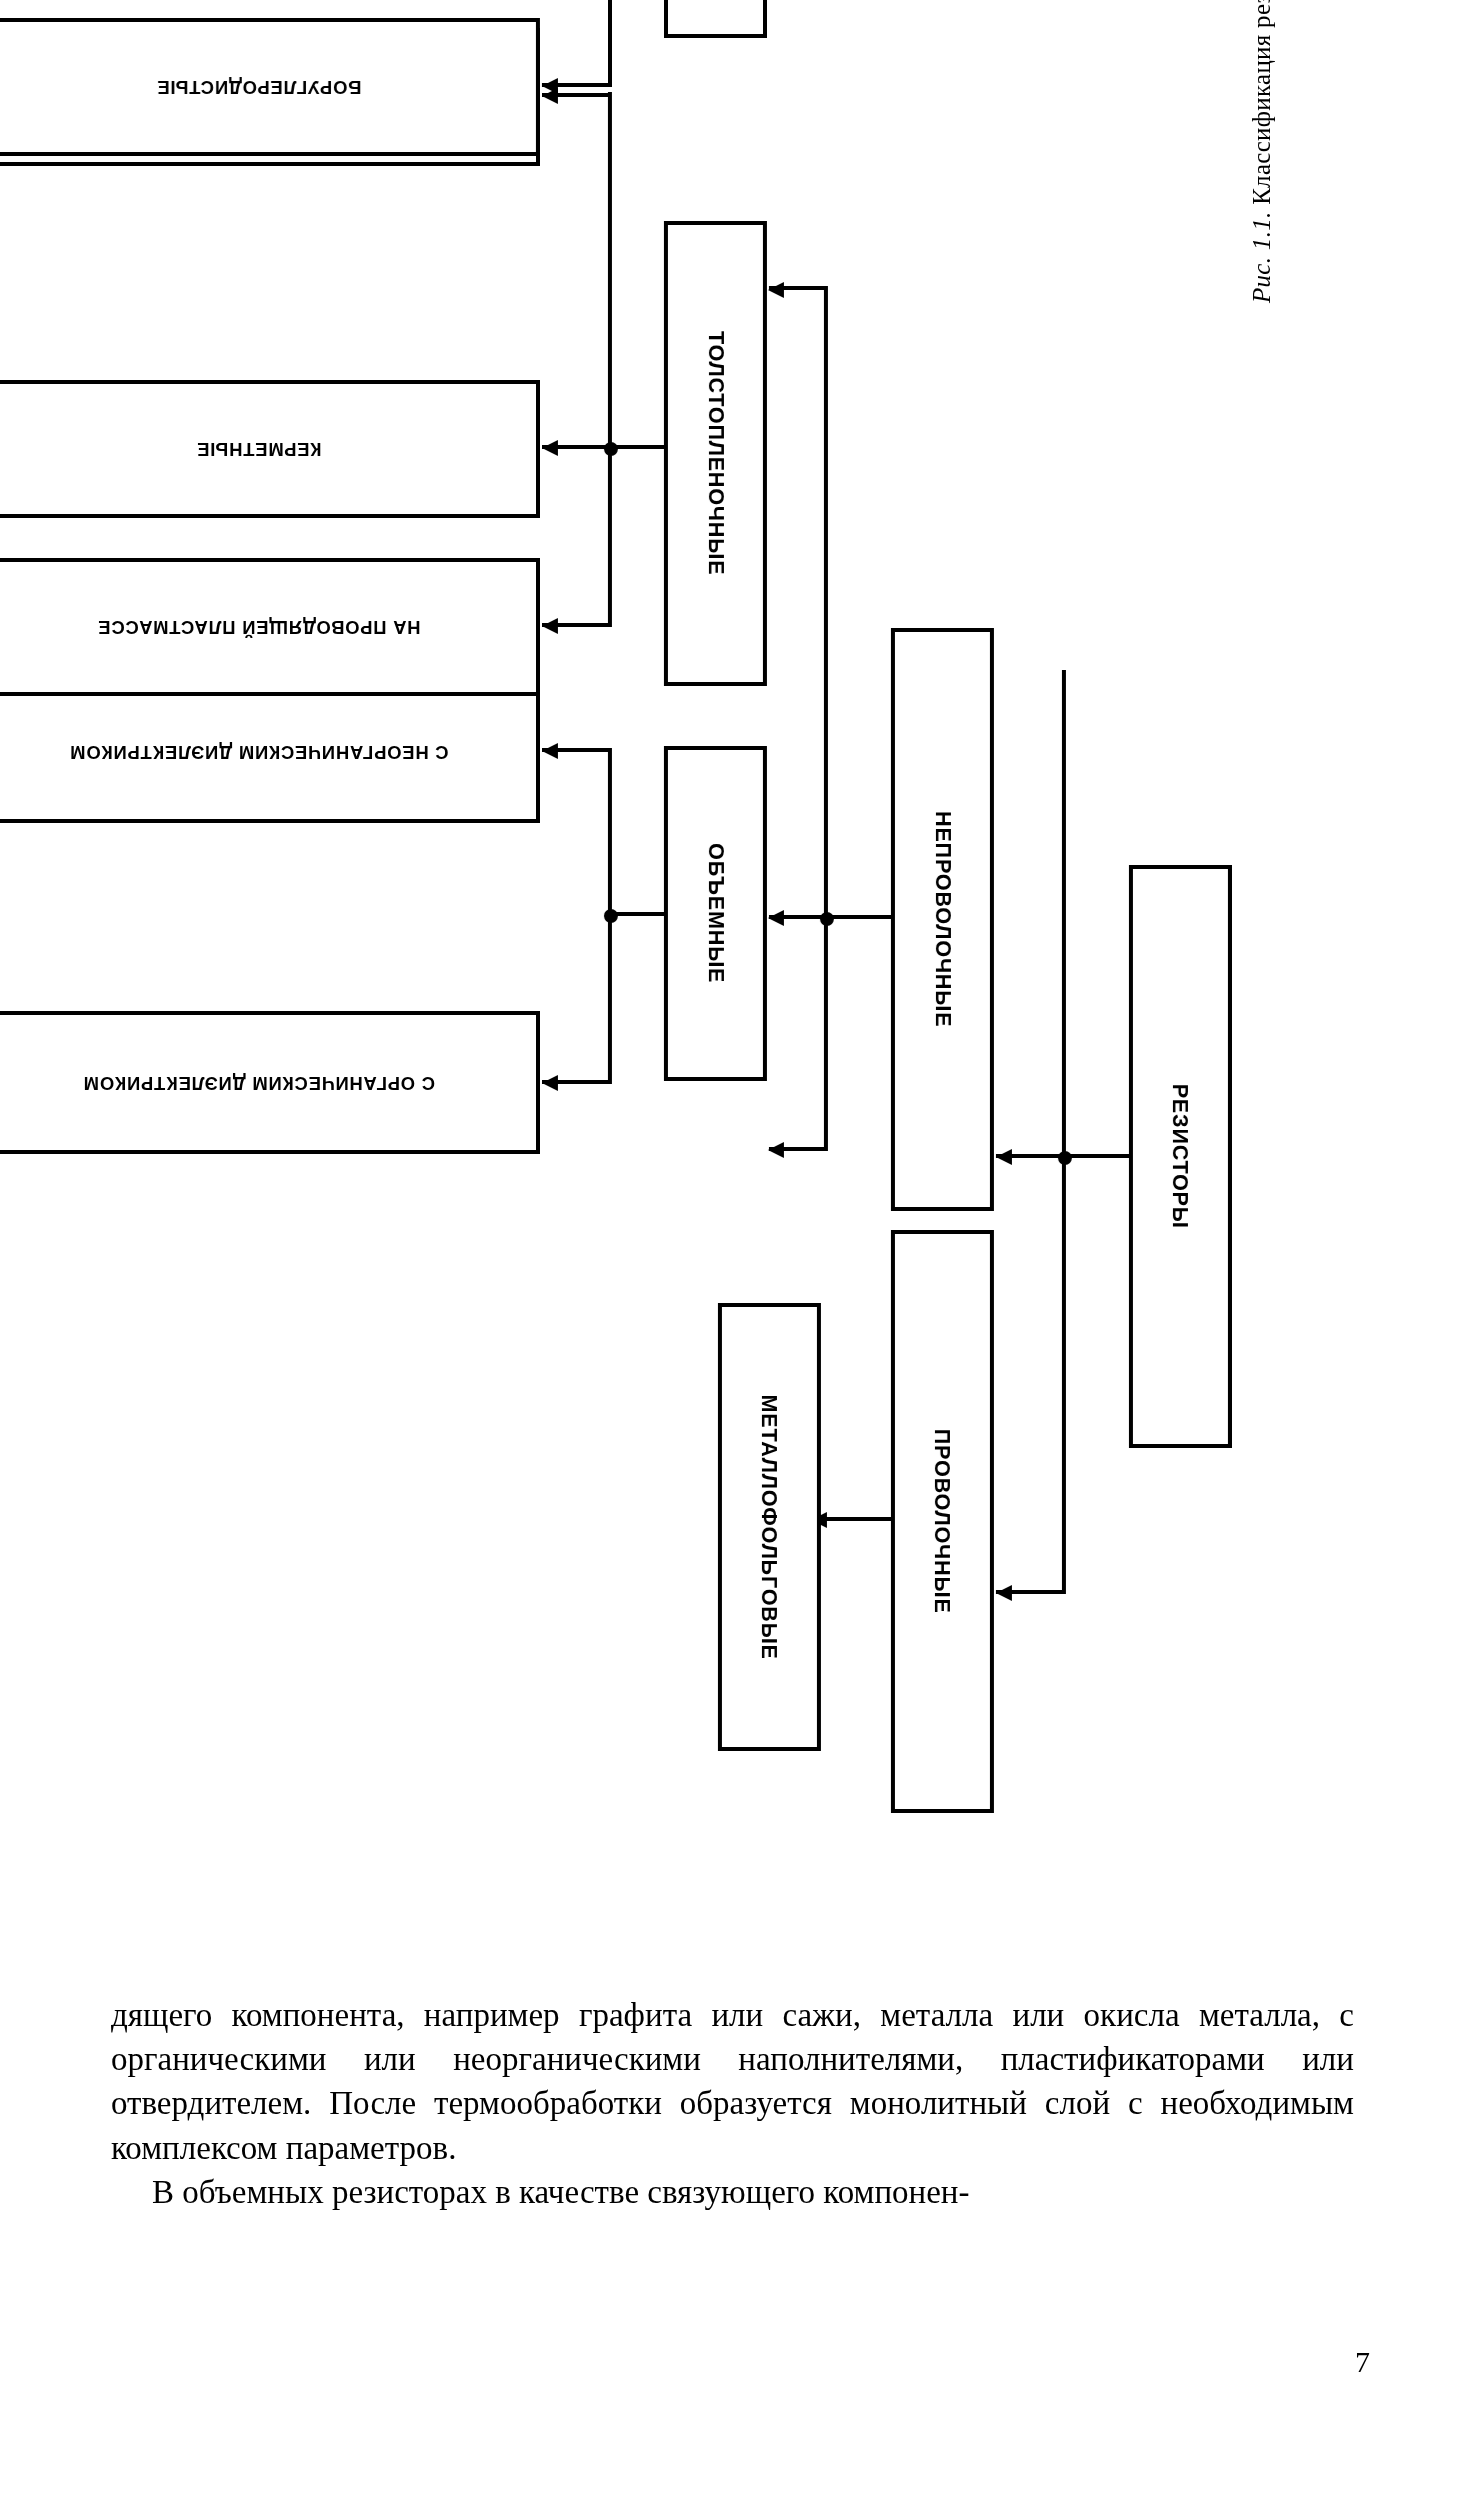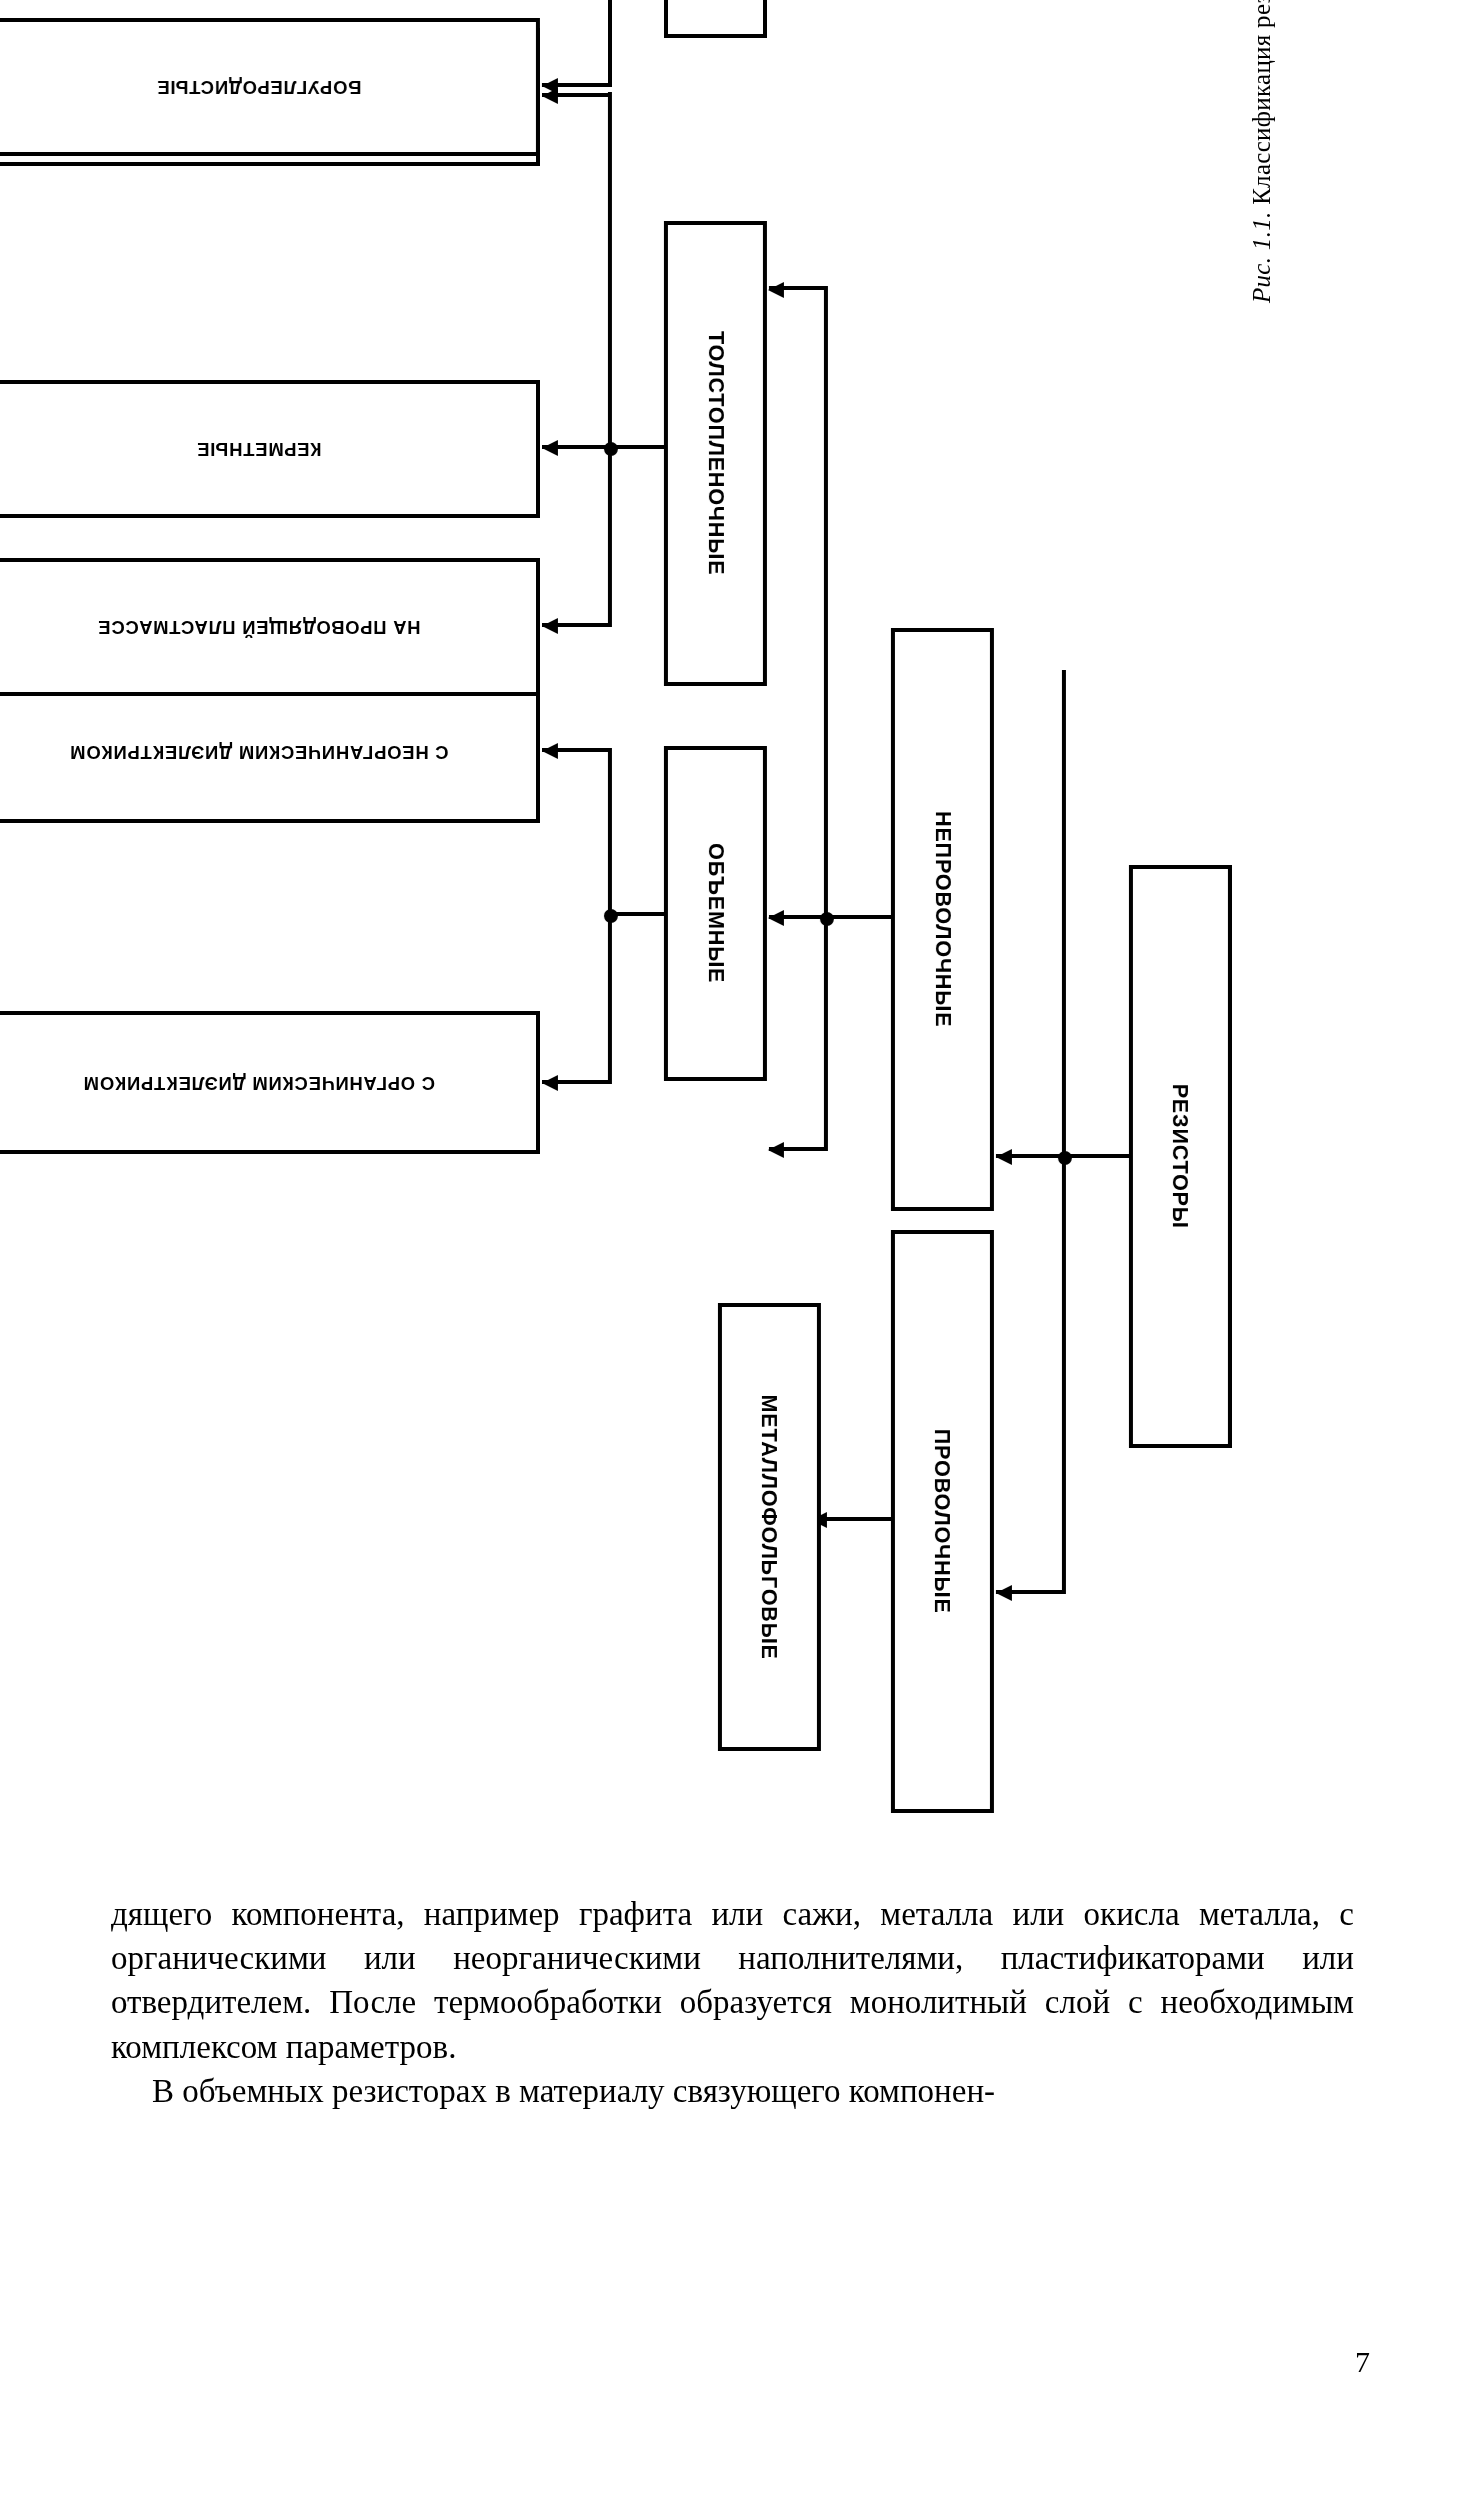--- a/index.html
+++ b/index.html
@@ -104,21 +104,21 @@
     font-size: 25px;
     white-space: nowrap;
     letter-spacing: 0.3px;
   }
   #fig-caption .cap-label { font-style: italic; }
 
   
   #body-text {
     position: absolute;
     left: 111px;
-    top: 1892px;
+    top: 1993px;
     width: 1243px;
     font-family: "Liberation Serif", serif;
     font-size: 33px;
     line-height: 1.34;
     text-align: justify;
   }
   #body-text p { margin: 0; }
   #body-text p.indent { text-indent: 41px; }
 
   #page-number {
@@ -245,17 +245,17 @@
 
   <div id="fig-caption">
     <span class="cap-label">Рис. 1.1.</span>
     <span>Классификация резисторов по материалу резистивного элемента</span>
   </div>
 
 </div>
 
 <div id="body-text">
   <p>дящего компонента, например  графита или сажи, металла или окисла металла, с органическими или неорганическими наполнителями, пластификаторами или отвердителем. После термообработки образуется монолитный слой с необходимым комплексом параметров.</p>
-  <p class="indent">В объемных резисторах в материалу связующего компонен-</p>
+  <p class="indent">В объемных резисторах в качестве связующего компонен-</p>
 </div>
 
 <div id="page-number">7</div>
 
 
 </body></html>

